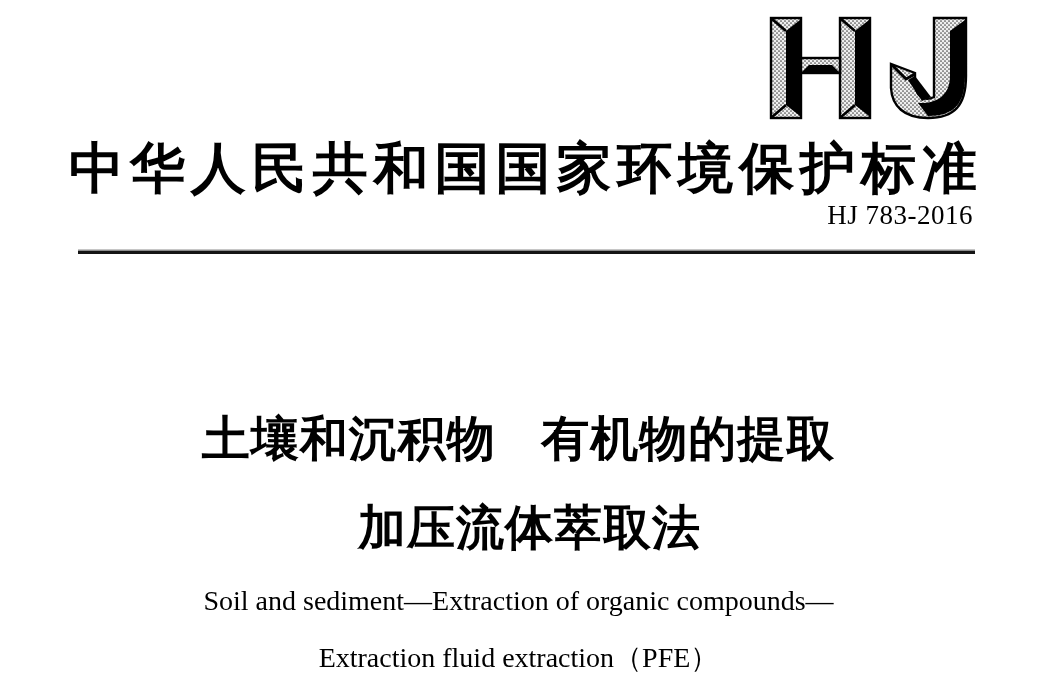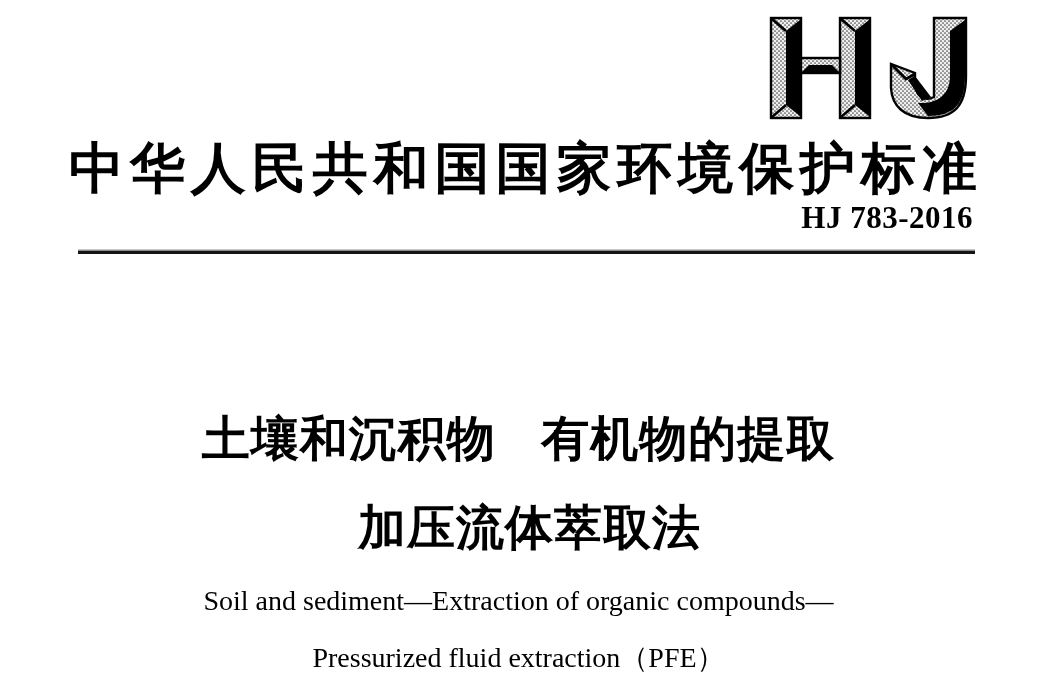--- a/index.html
+++ b/index.html
@@ -44,22 +44,22 @@
     line-height: 1.0;
     white-space: nowrap;
   }
 
   
   .std-no {
     position: absolute;
     top: 202px;
     right: 64px;
     font-family: "Liberation Serif", serif;
-    font-weight: 700;
-    font-size: 31px;
+    font-weight: 400;
+    font-size: 27px;
     line-height: 1.0;
     letter-spacing: 0.5px;
   }
 
   
   .rule {
     position: absolute;
     left: 78px;
     top: 251px;
     width: 897px;
@@ -153,15 +153,15 @@
     </div>
 
   <div class="std-no">HJ 783-2016</div>
 
   <div class="rule"></div>
 
   <div class="title-zh title-zh-1">土壤和沉积物 有机物的提取</div>
   <div class="title-zh title-zh-2">加压流体萃取法</div>
 
   <div class="title-en title-en-1">Soil and sediment—Extraction of organic compounds—</div>
-  <div class="title-en title-en-2">Pressurized fluid extraction（PFE）</div>
+  <div class="title-en title-en-2">Extraction fluid extraction（PFE）</div>
 
 </div>
 
 </body></html>

